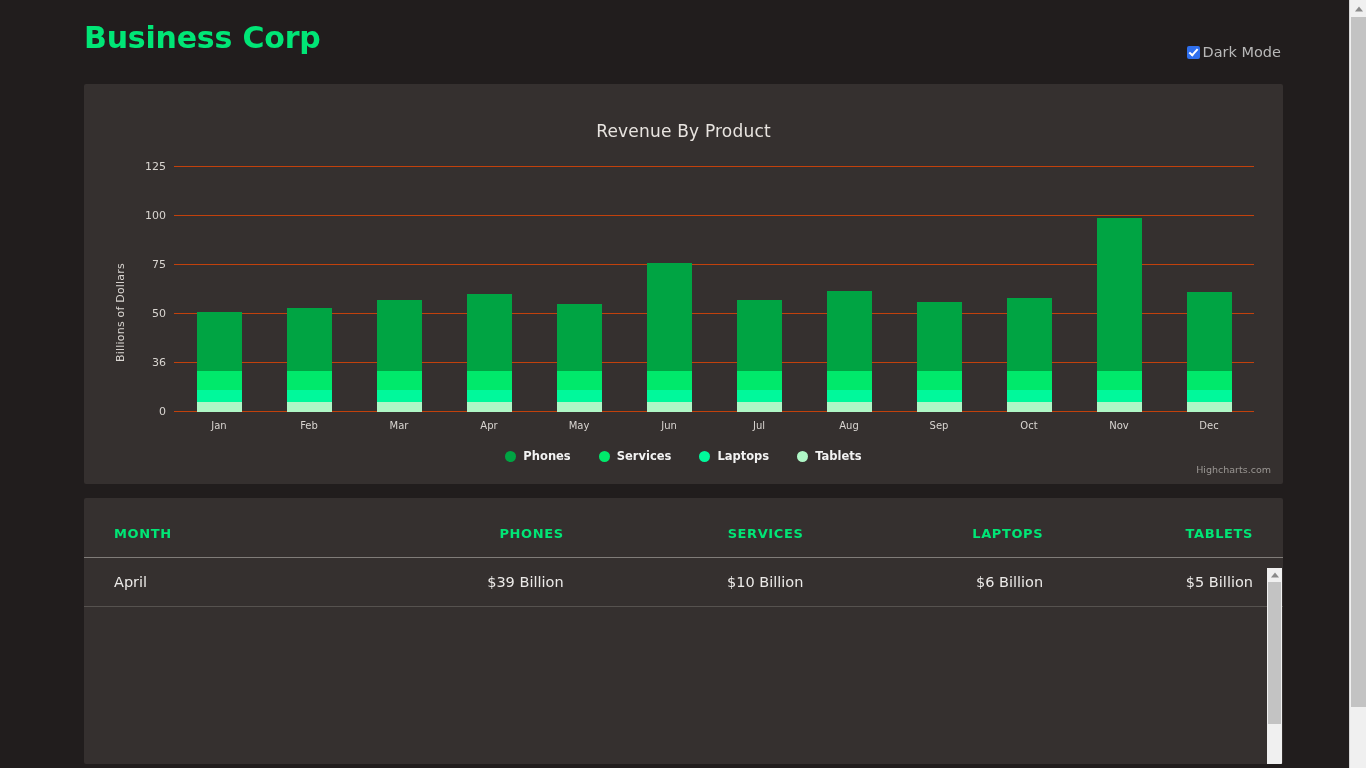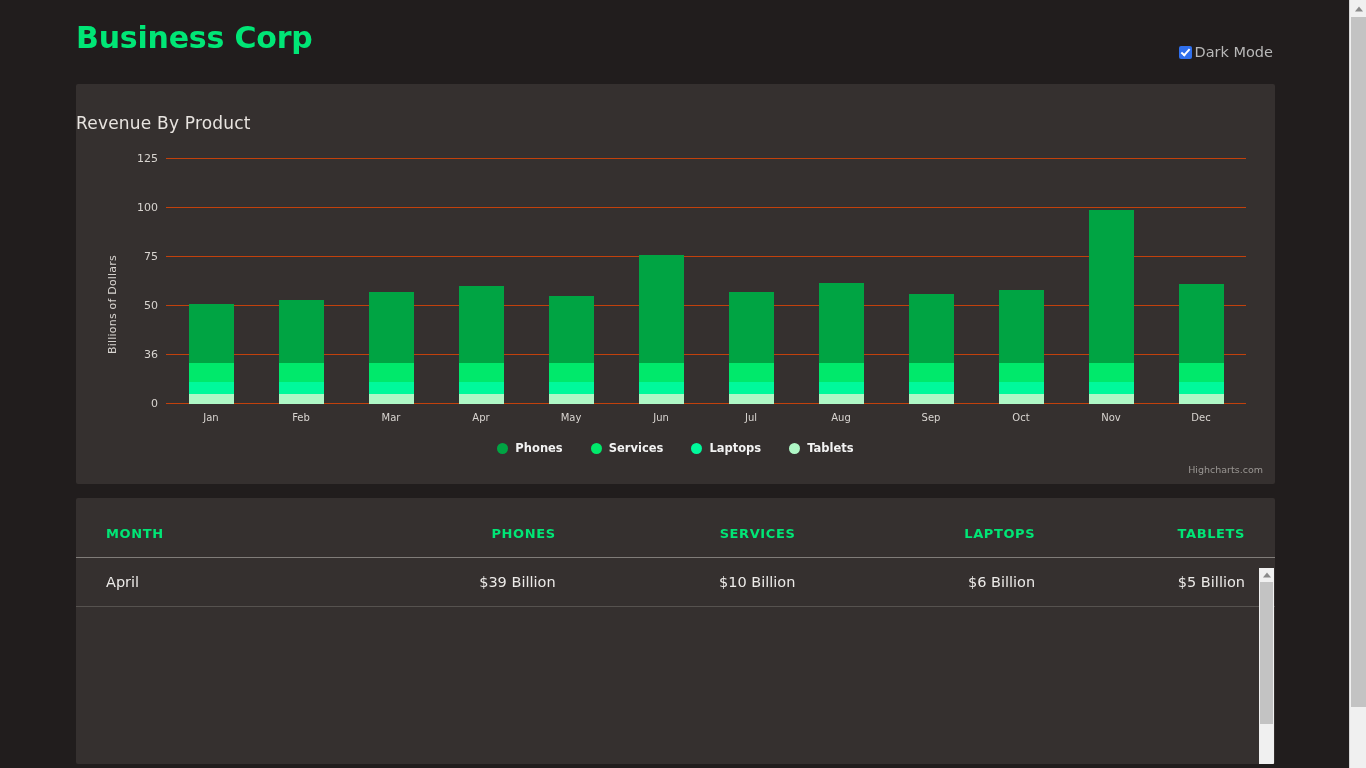--- a/index.html
+++ b/index.html
@@ -38,21 +38,21 @@
   }
   .win-scroll-thumb {
     width: 15px; margin: 0 1px;
     height: 690px;
     background: #c3c3c3;
   }
 
   
   .content {
     position: absolute;
-    left: 0; top: 0;
+    left: 8px; top: 0;
     width: 1349px;
     height: 768px;
   }
 
   .header {
     padding: 18px 76px 0 76px;
     height: 76px;
     display: flex;
     align-items: flex-start;
     justify-content: space-between;
@@ -96,24 +96,24 @@
 
   
   .card {
     margin: 8px 74px 0 76px;
     background: #35302f;
     border-radius: 2px;
   }
   .chart-card { height: 400px; position: relative; padding: 0; }
 
   .chart-title {
-    text-align: left;
+    text-align: center;
     color: #e8e4e0;
     font-size: 17px;
-    padding-top: 29px;
+    padding-top: 37px;
     letter-spacing: 0.2px;
   }
 
   .plot-wrap {
     position: relative;
     margin: 0;
     height: 330px;
   }
   .ylabel {
     position: absolute;

